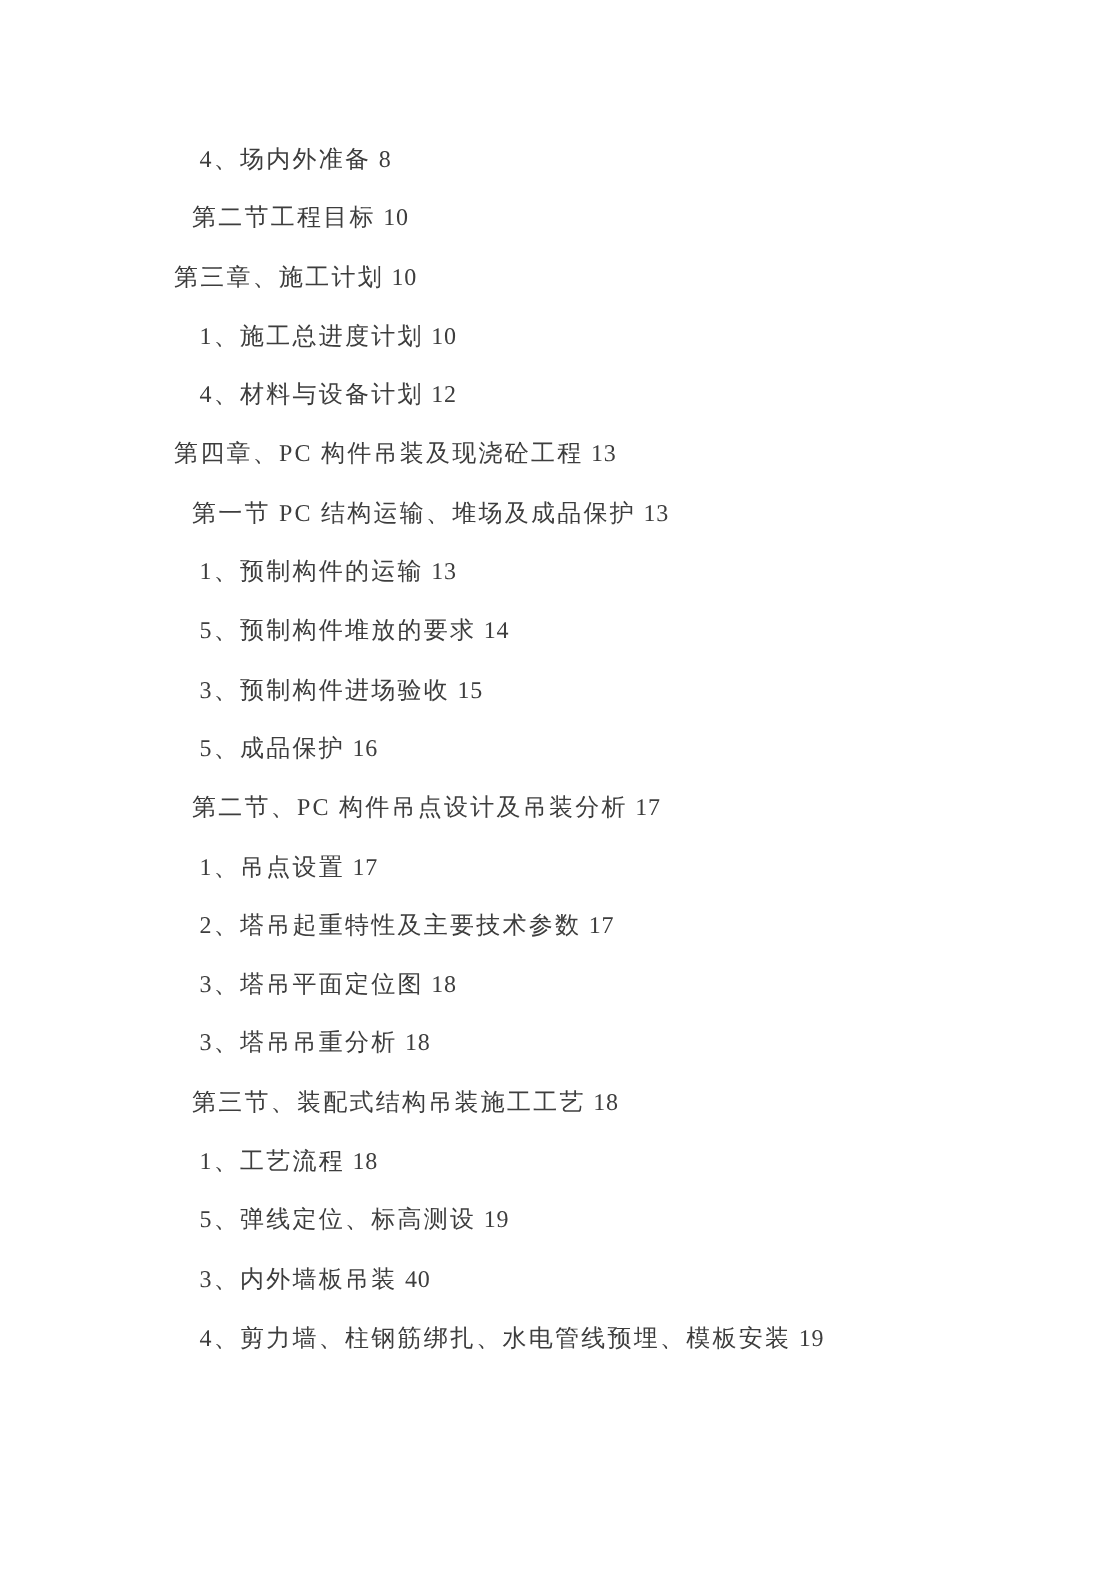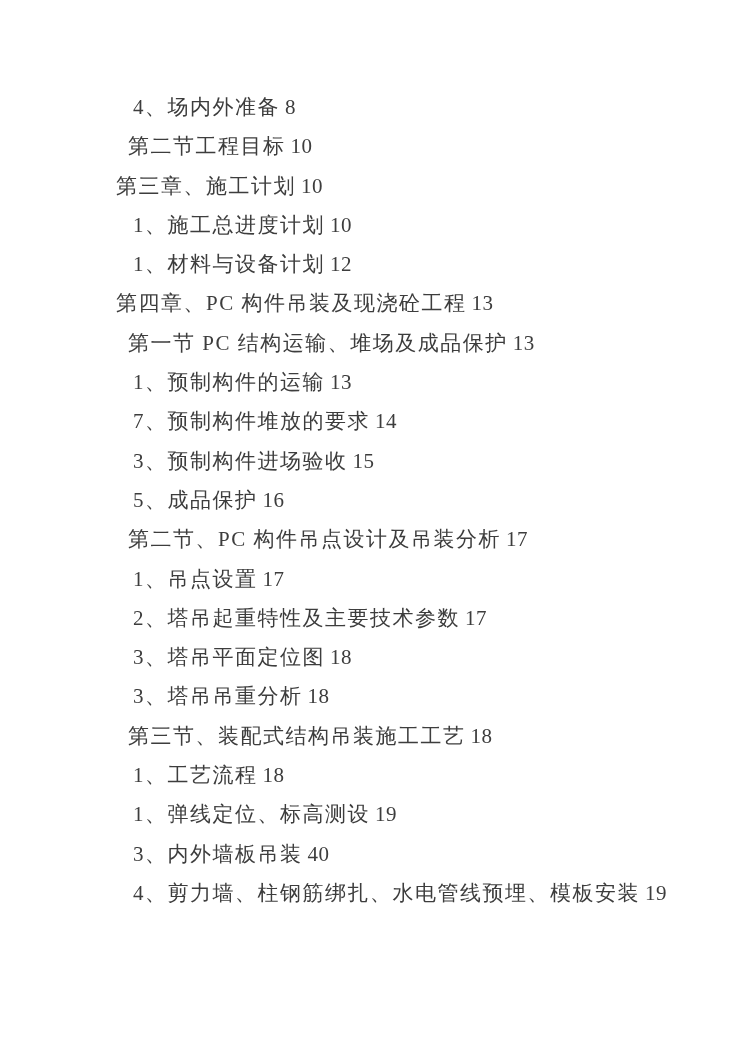--- a/index.html
+++ b/index.html
@@ -12,21 +12,21 @@
     font-family: "Liberation Serif", "DejaVu Serif", serif;
     color: #3d3d3d;
   }
   .toc {
     position: absolute;
     left: 100px;
     top: 99px;
     right: 40px;
   }
   .toc-row {
-    font-size: 21px;
+    font-size: 16px;
     line-height: 16px;
     letter-spacing: 1.5px;
     margin-bottom: 23.3px;
     white-space: nowrap;
   }
   .toc-row.chapter { margin-left: 16px; }
   .toc-row.section { margin-left: 28px; }
   .toc-row.item    { margin-left: 33px; }
   .toc-page-num {
     margin-left: 5px;
@@ -36,32 +36,32 @@
 </head>
 <body>
 
 <div class="doc-page">
   <div class="toc">
 
     <div class="toc-row item"><span>4、场内外准备</span><span class="toc-page-num">8</span></div>
     <div class="toc-row section"><span>第二节工程目标</span><span class="toc-page-num">10</span></div>
     <div class="toc-row chapter"><span>第三章、施工计划</span><span class="toc-page-num">10</span></div>
     <div class="toc-row item"><span>1、施工总进度计划</span><span class="toc-page-num">10</span></div>
-    <div class="toc-row item"><span>1、材料与设备计划</span><span class="toc-page-num">12</span></div>
+    <div class="toc-row item"><span>4、材料与设备计划</span><span class="toc-page-num">12</span></div>
     <div class="toc-row chapter"><span>第四章、PC 构件吊装及现浇砼工程</span><span class="toc-page-num">13</span></div>
     <div class="toc-row section"><span>第一节 PC 结构运输、堆场及成品保护</span><span class="toc-page-num">13</span></div>
     <div class="toc-row item"><span>1、预制构件的运输</span><span class="toc-page-num">13</span></div>
-    <div class="toc-row item"><span>7、预制构件堆放的要求</span><span class="toc-page-num">14</span></div>
+    <div class="toc-row item"><span>5、预制构件堆放的要求</span><span class="toc-page-num">14</span></div>
     <div class="toc-row item"><span>3、预制构件进场验收</span><span class="toc-page-num">15</span></div>
     <div class="toc-row item"><span>5、成品保护</span><span class="toc-page-num">16</span></div>
     <div class="toc-row section"><span>第二节、PC 构件吊点设计及吊装分析</span><span class="toc-page-num">17</span></div>
     <div class="toc-row item"><span>1、吊点设置</span><span class="toc-page-num">17</span></div>
     <div class="toc-row item"><span>2、塔吊起重特性及主要技术参数</span><span class="toc-page-num">17</span></div>
     <div class="toc-row item"><span>3、塔吊平面定位图</span><span class="toc-page-num">18</span></div>
     <div class="toc-row item"><span>3、塔吊吊重分析</span><span class="toc-page-num">18</span></div>
     <div class="toc-row section"><span>第三节、装配式结构吊装施工工艺</span><span class="toc-page-num">18</span></div>
     <div class="toc-row item"><span>1、工艺流程</span><span class="toc-page-num">18</span></div>
-    <div class="toc-row item"><span>1、弹线定位、标高测设</span><span class="toc-page-num">19</span></div>
+    <div class="toc-row item"><span>5、弹线定位、标高测设</span><span class="toc-page-num">19</span></div>
     <div class="toc-row item"><span>3、内外墙板吊装</span><span class="toc-page-num">40</span></div>
     <div class="toc-row item"><span>4、剪力墙、柱钢筋绑扎、水电管线预埋、模板安装</span><span class="toc-page-num">19</span></div>
 
   </div>
 </div>
 
 </body></html>

